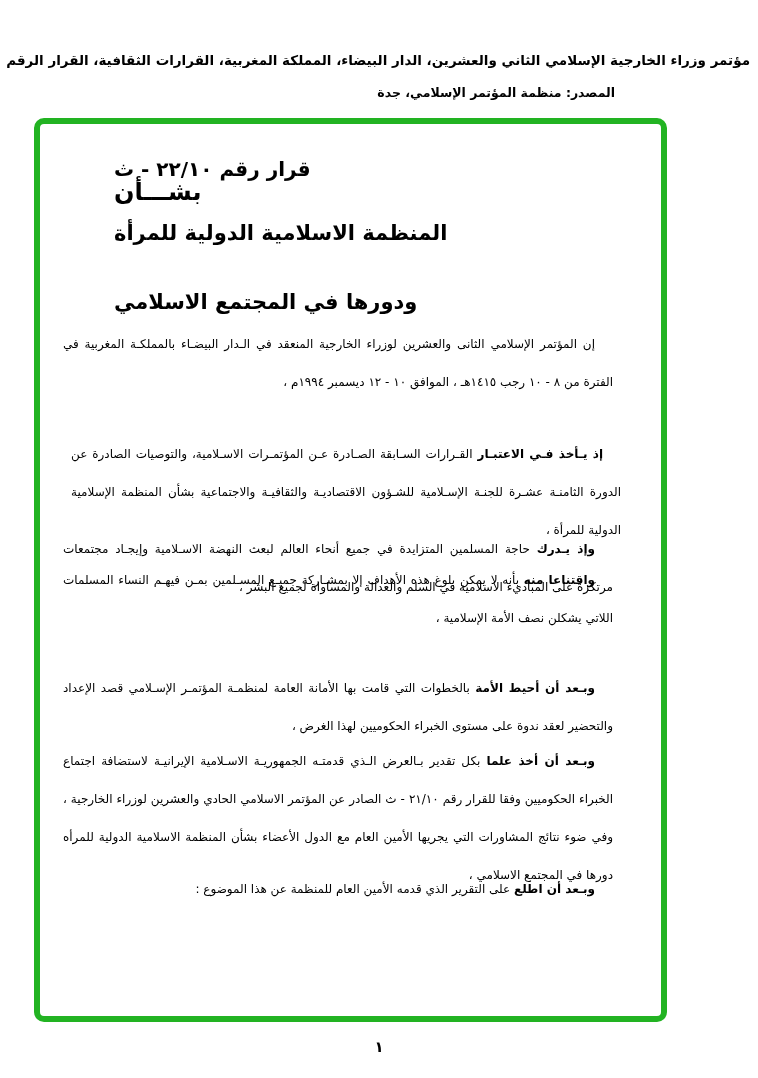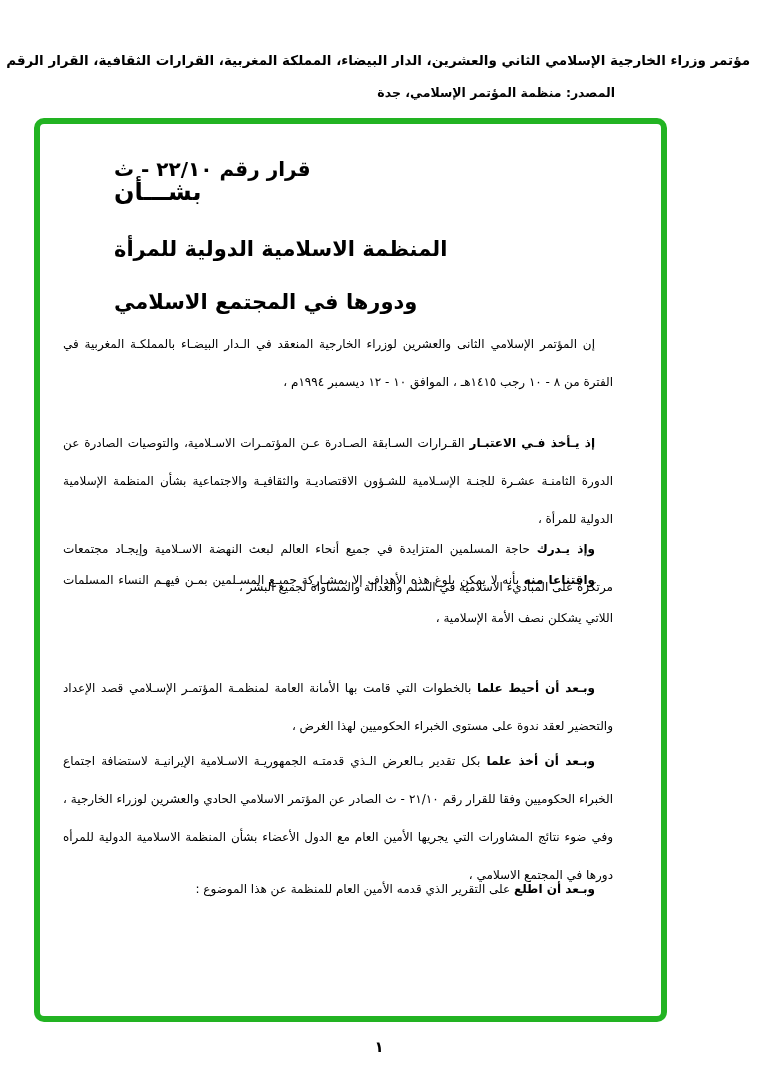--- a/index.html
+++ b/index.html
@@ -50,35 +50,35 @@
   .title-line {
     position: absolute;
     left: 114px;
     width: 548px;
     direction: rtl;
     text-align: left;
     font-weight: bold;
   }
   .t1 { top: 157px; font-size: 20px; }
   .t2 { top: 178px; font-size: 24px; }
-  .t3 { top: 237px; font-size: 21px; }
+  .t3 { top: 221px; font-size: 21px; }
   .t4 { top: 266px; font-size: 21px; margin-top: 24px; }
   .para {
     position: absolute;
     left: 63px;
     width: 550px;
     direction: rtl;
     text-align: justify;
     text-indent: 18px;
     font-size: 12px;
     line-height: 38px;
   }
   .para .lead { font-weight: bold; }
   .p1 { top: 325px; }
-  .p2 { top: 424px; }
+  .p2 { top: 435px; margin-left: 8px; }
   .p3 { top: 530px; }
   .p4 { top: 561px; }
   .p5 { top: 669px; }
   .p6 { top: 742px; }
   .p7 { top: 870px; }
   .page-number {
     position: absolute;
     top: 1038px;
     left: 0;
     right: 0;
@@ -111,21 +111,21 @@
 
 <div class="para p3">
   <span class="lead">وإذ يـدرك</span><span> حاجة المسلمين المتزايدة في جميع أنحاء العالم لبعث النهضة الاسـلامية وإيجـاد مجتمعات مرتكزة على المباديء الاسلامية في السلم والعدالة والمساواة لجميع البشر ،</span>
 </div>
 
 <div class="para p4">
   <span class="lead">واقتناعا منه</span><span> بأنه لا يمكن بلوغ هذه الأهداف إلا بمشـاركة جميـع المسـلمين بمـن فيهـم النساء المسلمات اللاتي يشكلن نصف الأمة الإسلامية ،</span>
 </div>
 
 <div class="para p5">
-  <span class="lead">وبـعد أن أحيط علما</span><span> بالخطوات التي قامت بها الأمانة العامة لمنظمـة المؤتمـر الإسـلامي قصد الإعداد والتحضير لعقد ندوة على مستوى الخبراء الحكوميين لهذا الغرض ،</span>
+  <span class="lead">وبـعد أن أحيط الأمة</span><span> بالخطوات التي قامت بها الأمانة العامة لمنظمـة المؤتمـر الإسـلامي قصد الإعداد والتحضير لعقد ندوة على مستوى الخبراء الحكوميين لهذا الغرض ،</span>
 </div>
 
 <div class="para p6">
   <span class="lead">وبـعد أن أخذ علما</span><span> بكل تقدير بـالعرض الـذي قدمتـه الجمهوريـة الاسـلامية الإيرانيـة لاستضافة اجتماع الخبراء الحكوميين وفقا للقرار رقم ٢١/١٠ - ث الصادر عن المؤتمر الاسلامي الحادي والعشرين لوزراء الخارجية ، وفي ضوء نتائج المشاورات التي يجريها الأمين العام مع الدول الأعضاء بشأن المنظمة الاسلامية الدولية للمرأه دورها في المجتمع الاسلامي ،</span>
 </div>
 
 <div class="para p7">
   <span class="lead">وبـعد أن اطلع</span><span> على التقرير الذي قدمه الأمين العام للمنظمة عن هذا الموضوع :</span>
 </div>
 

